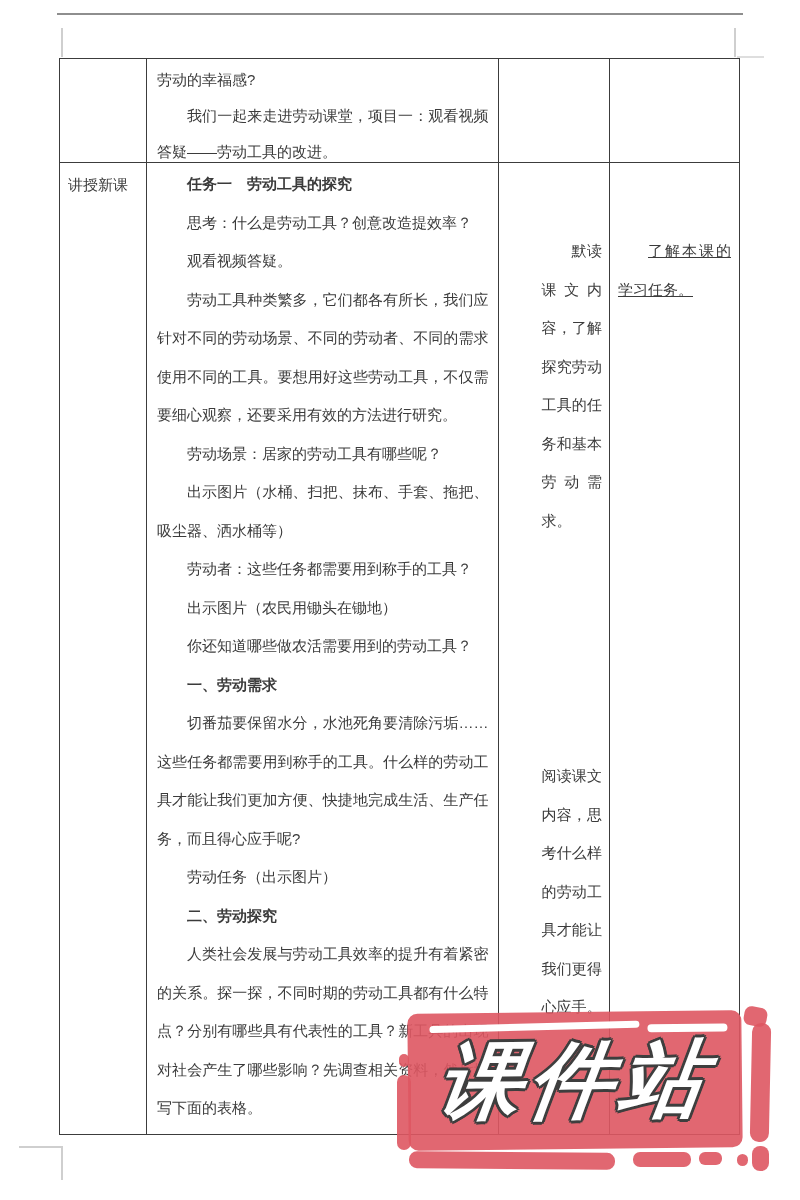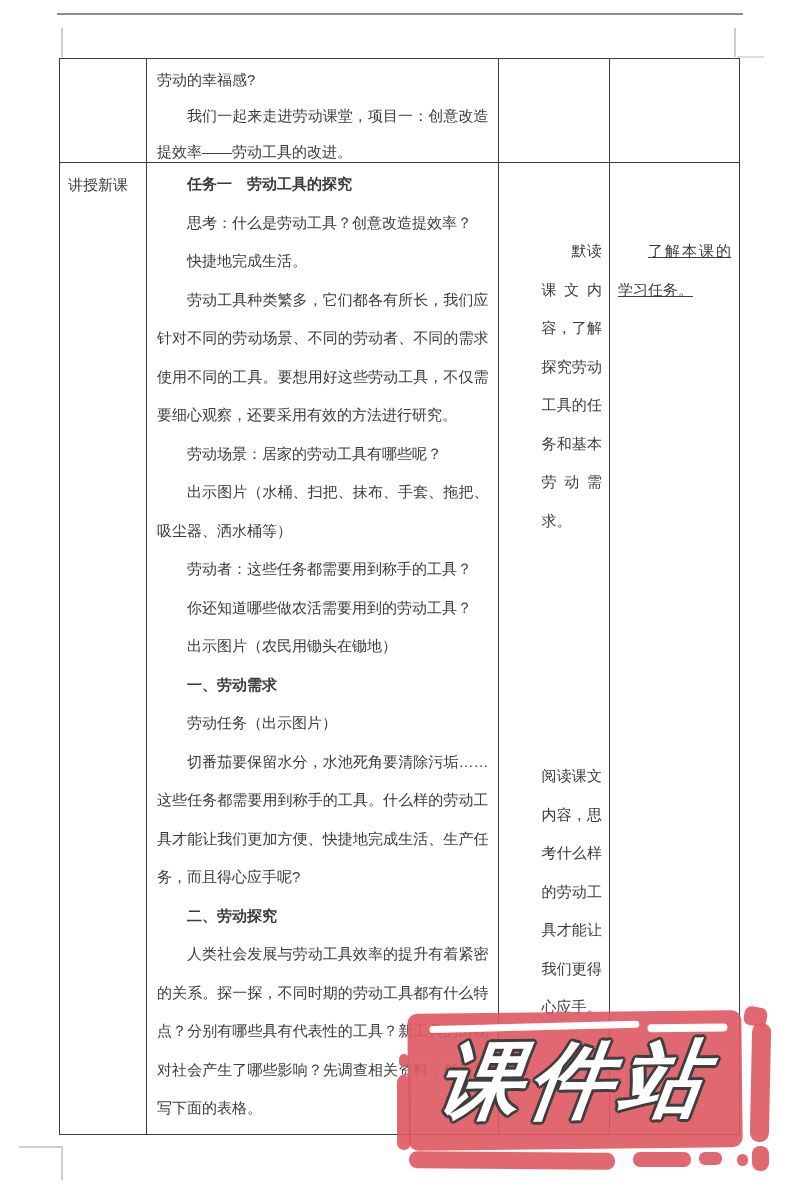--- a/index.html
+++ b/index.html
@@ -94,42 +94,42 @@
   <div class="mark mark-tr-v"></div>
   <div class="mark mark-tr-h"></div>
   <div class="mark mark-bl-h"></div>
   <div class="mark mark-bl-v"></div>
 
   <div class="tbl">
 
     <div class="cell r1c1"></div>
     <div class="cell r1c2">
       <p>劳动的幸福感?</p>
-      <p class="in2">我们一起来走进劳动课堂，项目一：创意改造提效率——劳动工具的改进。</p>
+      <p class="in2">我们一起来走进劳动课堂，项目一：观看视频答疑——劳动工具的改进。</p>
     </div>
     <div class="cell r1c3"></div>
     <div class="cell r1c4 last-col"></div>
 
     <div class="cell r2c1 last-row">
       <span>讲授新课</span>
     </div>
 
     <div class="cell r2c2 last-row">
       <p class="bd in2">任务一　劳动工具的探究</p>
       <p class="in2">思考：什么是劳动工具？创意改造提效率？</p>
-      <p class="in2">快捷地完成生活。</p>
+      <p class="in2">观看视频答疑。</p>
       <p class="in2">劳动工具种类繁多，它们都各有所长，我们应针对不同的劳动场景、不同的劳动者、不同的需求使用不同的工具。要想用好这些劳动工具，不仅需要细心观察，还要采用有效的方法进行研究。</p>
       <p class="in2">劳动场景：居家的劳动工具有哪些呢？</p>
       <p class="in2">出示图片（水桶、扫把、抹布、手套、拖把、吸尘器、洒水桶等）</p>
       <p class="in2">劳动者：这些任务都需要用到称手的工具？</p>
+      <p class="in2">出示图片（农民用锄头在锄地）</p>
       <p class="in2">你还知道哪些做农活需要用到的劳动工具？</p>
-      <p class="in2">出示图片（农民用锄头在锄地）</p>
       <p class="bd in2">一、劳动需求</p>
+      <p class="in2">切番茄要保留水分，水池死角要清除污垢……这些任务都需要用到称手的工具。什么样的劳动工具才能让我们更加方便、快捷地完成生活、生产任务，而且得心应手呢?</p>
       <p class="in2">劳动任务（出示图片）</p>
-      <p class="in2">切番茄要保留水分，水池死角要清除污垢……这些任务都需要用到称手的工具。什么样的劳动工具才能让我们更加方便、快捷地完成生活、生产任务，而且得心应手呢?</p>
       <p class="bd in2">二、劳动探究</p>
       <p class="in2">人类社会发展与劳动工具效率的提升有着紧密的关系。探一探，不同时期的劳动工具都有什么特点？分别有哪些具有代表性的工具？新工具的出现对社会产生了哪些影响？先调查相关资料，然后填写下面的表格。</p>
 
     </div>
 
     <div class="cell r2c3 last-row">
       <p class="in2">默读课文内容，了解探究劳动工具的任务和基本劳动需求。</p>
       <p class="block2">阅读课文内容，思考什么样的劳动工具才能让我们更得心应手。</p>
     </div>
 

